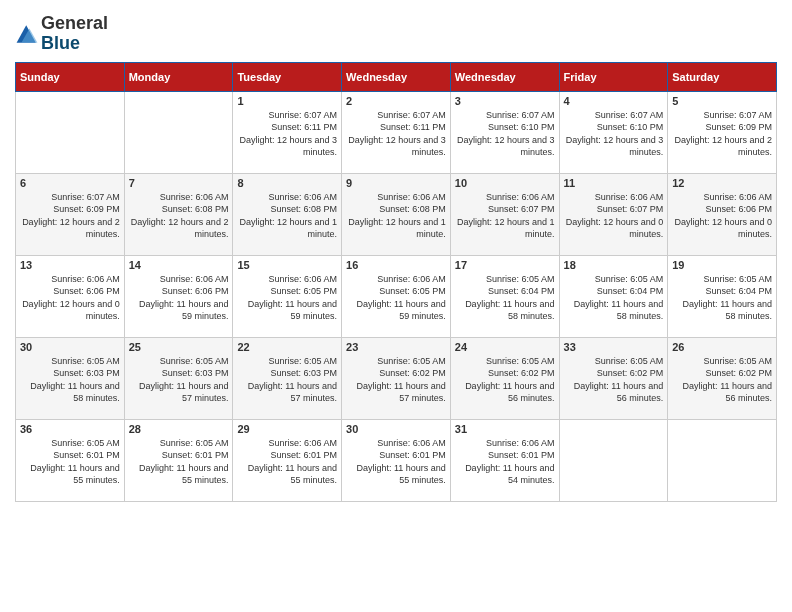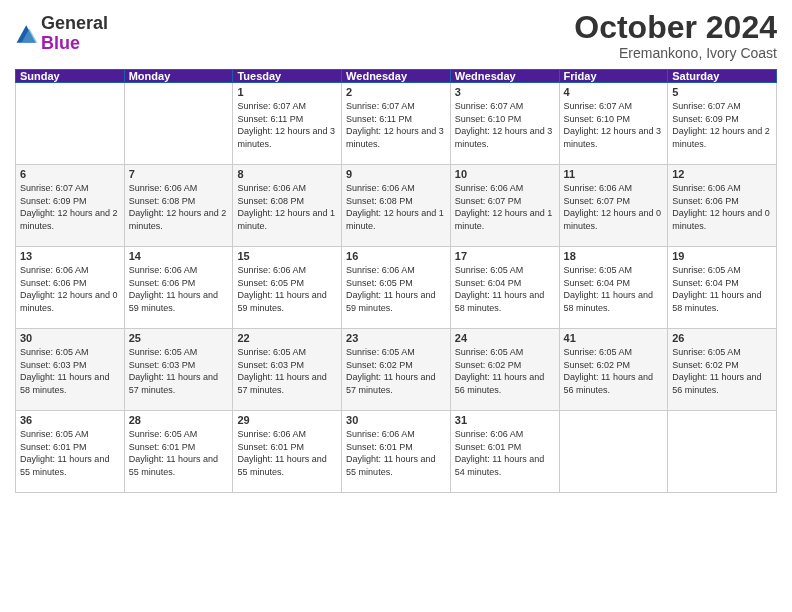--- a/index.html
+++ b/index.html
@@ -26,21 +26,21 @@
       display: flex;
       align-items: center;
       margin-top: 4px;
     }
     .logo-text {
       font-size: 18px;
       font-weight: bold;
       color: #333;
       line-height: 1.1;
     }
-    .logo-blue { color: #a21caf; }
+    .logo-blue { color: #0c4a6e; }
     .logo-icon {
       width: 24px;
       height: 24px;
       margin-right: 2px;
     }
     .title-block {
       text-align: right;
     }
     .month-title {
       font-size: 32px;
@@ -51,25 +51,25 @@
     .location-title {
       font-size: 14px;
       color: #555;
     }
     table {
       width: 100%;
       border-collapse: collapse;
       table-layout: fixed;
     }
     thead tr th {
-      background: #4c1d95;
+      background: #b91c1c;
       color: #fff;
       font-size: 11px;
       font-weight: bold;
-      padding: 0 4px;
+      padding: 8px 4px;
       border: 1px solid #1a5fa8;
       text-align: left;
     }
     tbody tr td {
       border: 1px solid #ccc;
       vertical-align: top;
       padding: 3px 4px;
       font-size: 9.5px;
       color: #333;
       height: 82px;
@@ -83,44 +83,41 @@
     .day-num {
       font-size: 11px;
       font-weight: bold;
       display: block;
       margin-bottom: 2px;
     }
     .cell-info {
       font-size: 9px;
       line-height: 1.4;
       color: #333;
+      text-align: right;
     }
     .empty-cell {
       background: #fff !important;
     }
   </style>
 </head>
 <body>
 
 <div class="page">
   <div class="header">
     <div class="logo">
       <svg class="logo-icon" viewBox="0 0 30 30" xmlns="http://www.w3.org/2000/svg">
         <polygon points="14,4 26,26 2,26" fill="#1a5fa8"></polygon>
         <polygon points="18,8 28,26 8,26" fill="#5ba3d9" opacity="0.6"></polygon>
       </svg>
       <div>
         <span class="logo-text">General</span><br>
         <span class="logo-text logo-blue">Blue</span>
       </div>
     </div>
-    <div class="title-block">
-      <div class="month-title">October 2024</div>
-      <div class="location-title">Eremankono, Ivory Coast</div>
-    </div>
   </div>
 
   <table>
     <thead>
       <tr>
       <th>Sunday</th>
           <th>Monday</th>
           <th>Tuesday</th>
           <th>Wednesday</th>
           <th>Wednesday</th>
@@ -276,21 +273,21 @@
 Sunset: 6:02 PM
 Daylight: 11 hours and 57 minutes.</div>
           </td>
           <td>
             <span class="day-num">24</span>
             <div class="cell-info" style="white-space: pre-line;">Sunrise: 6:05 AM
 Sunset: 6:02 PM
 Daylight: 11 hours and 56 minutes.</div>
           </td>
           <td>
-            <span class="day-num">41</span>
+            <span class="day-num">33</span>
             <div class="cell-info" style="white-space: pre-line;">Sunrise: 6:05 AM
 Sunset: 6:02 PM
 Daylight: 11 hours and 56 minutes.</div>
           </td>
           <td>
             <span class="day-num">26</span>
             <div class="cell-info" style="white-space: pre-line;">Sunrise: 6:05 AM
 Sunset: 6:02 PM
 Daylight: 11 hours and 56 minutes.</div>
           </td>

